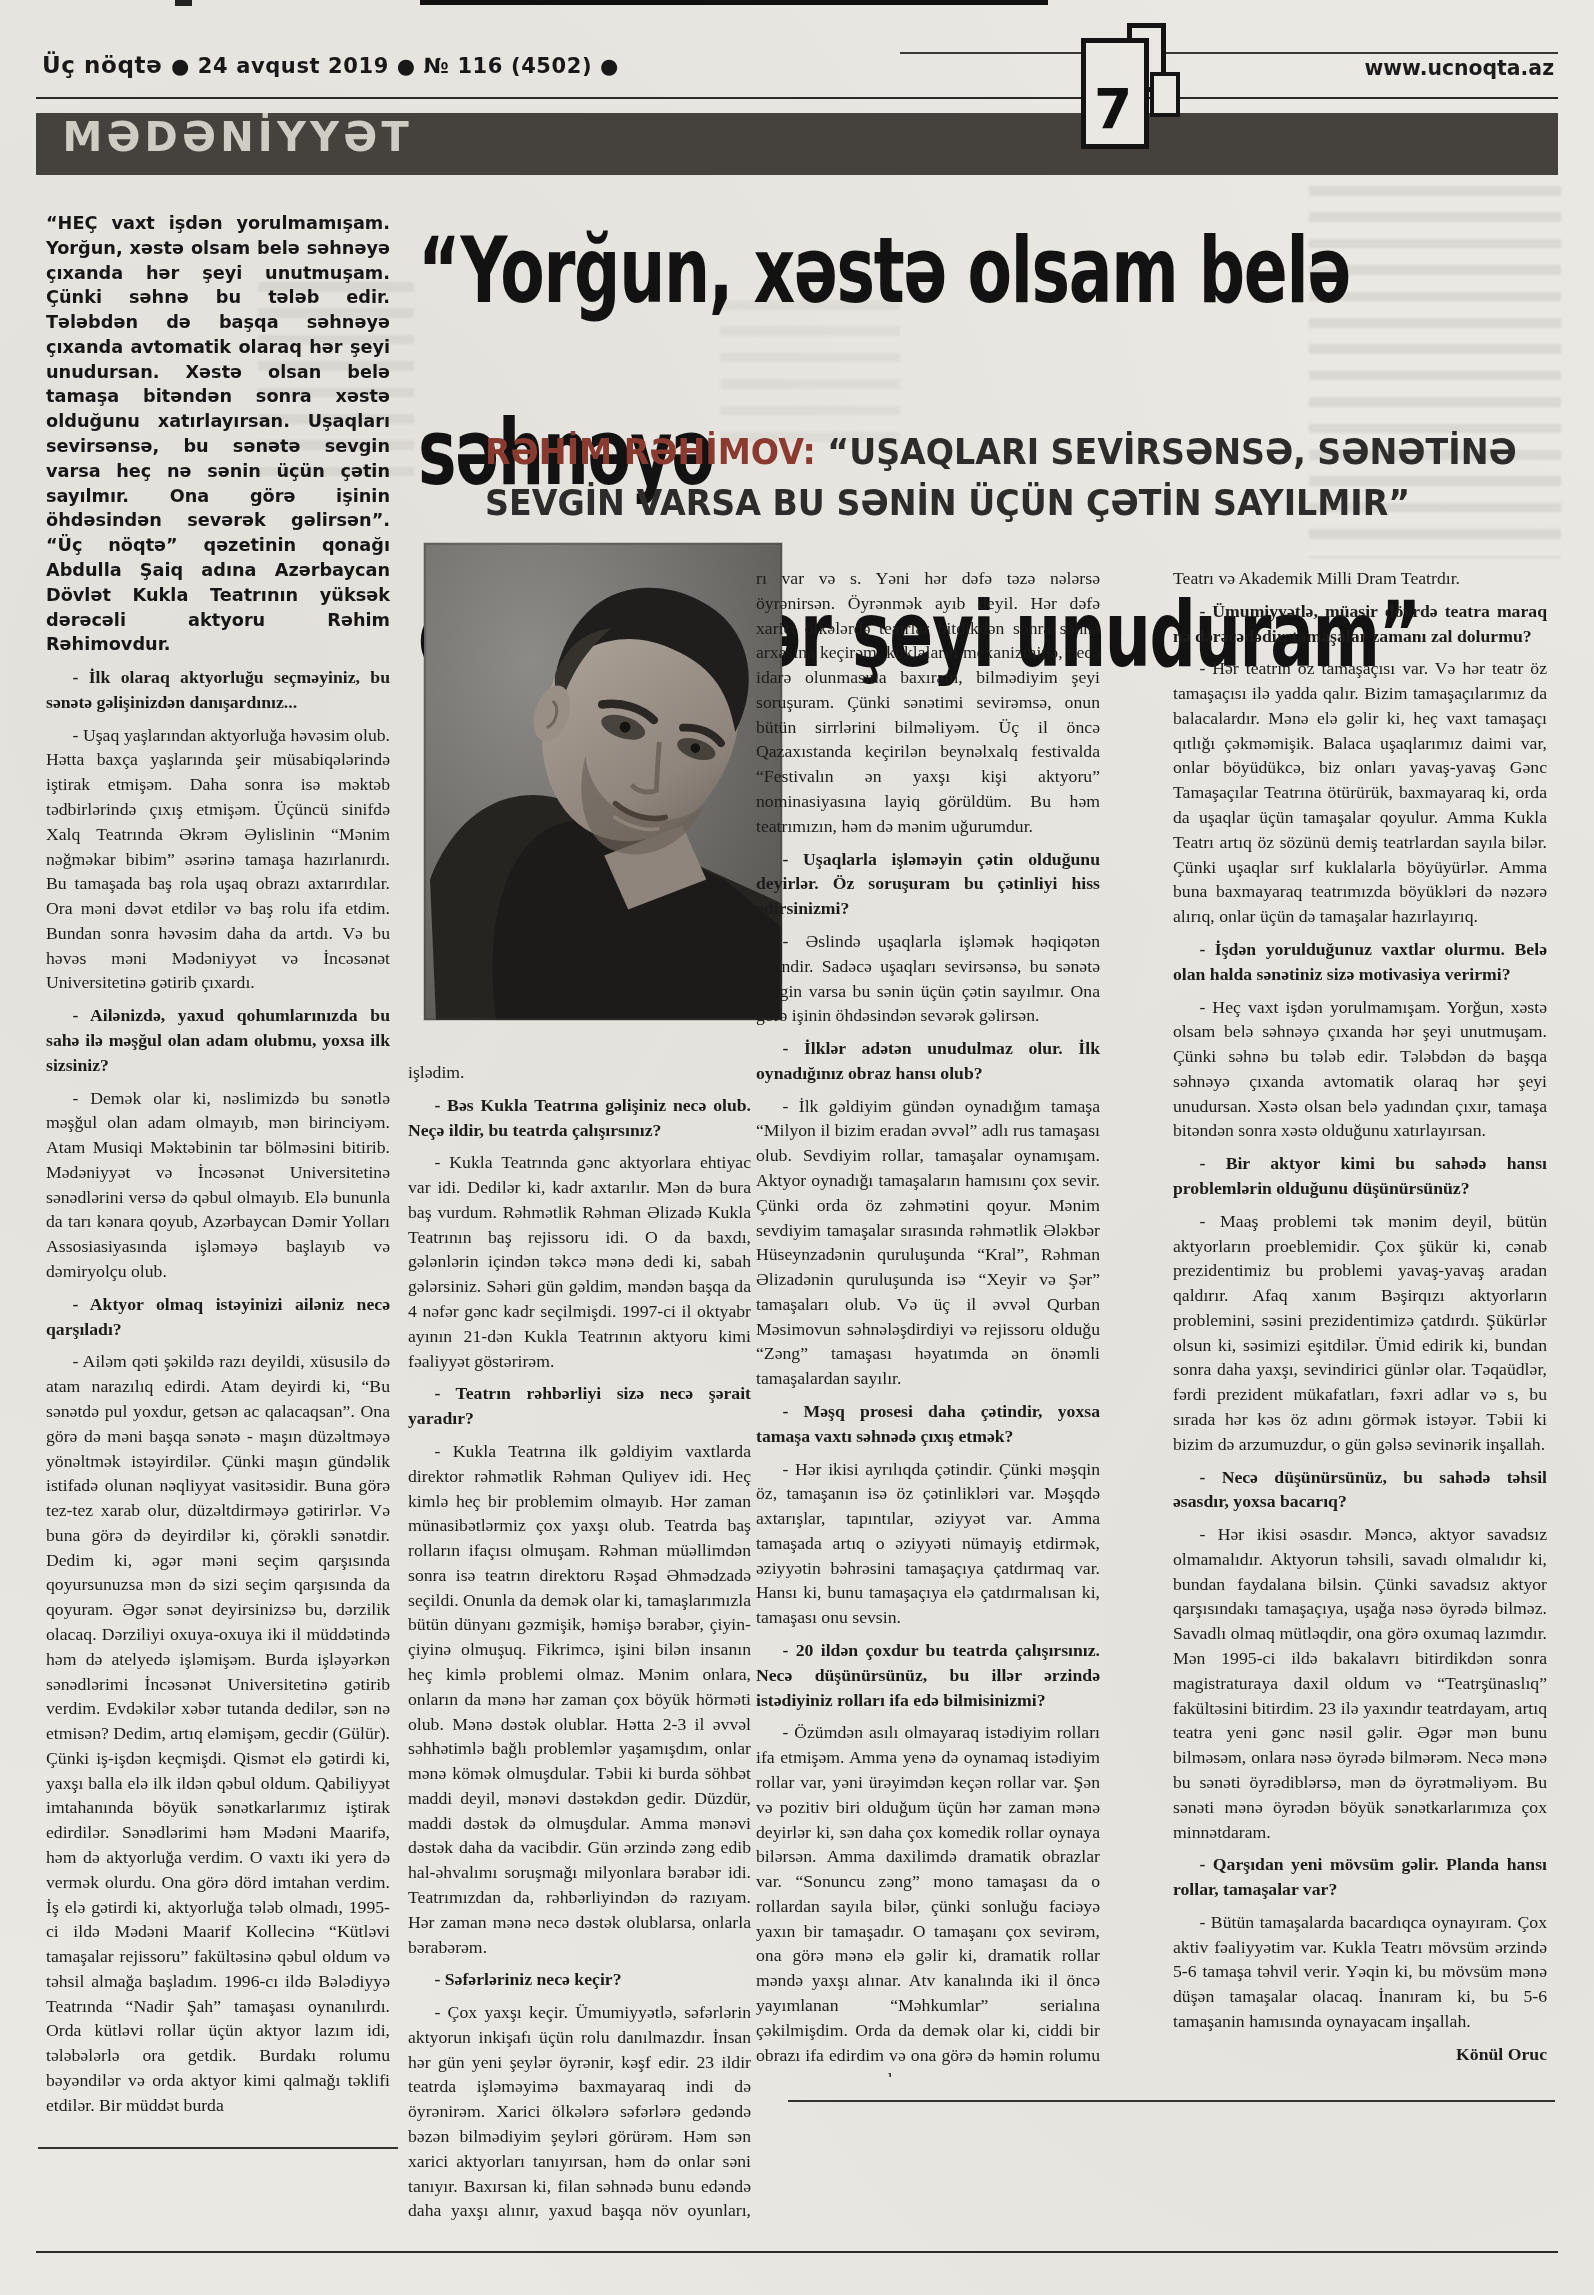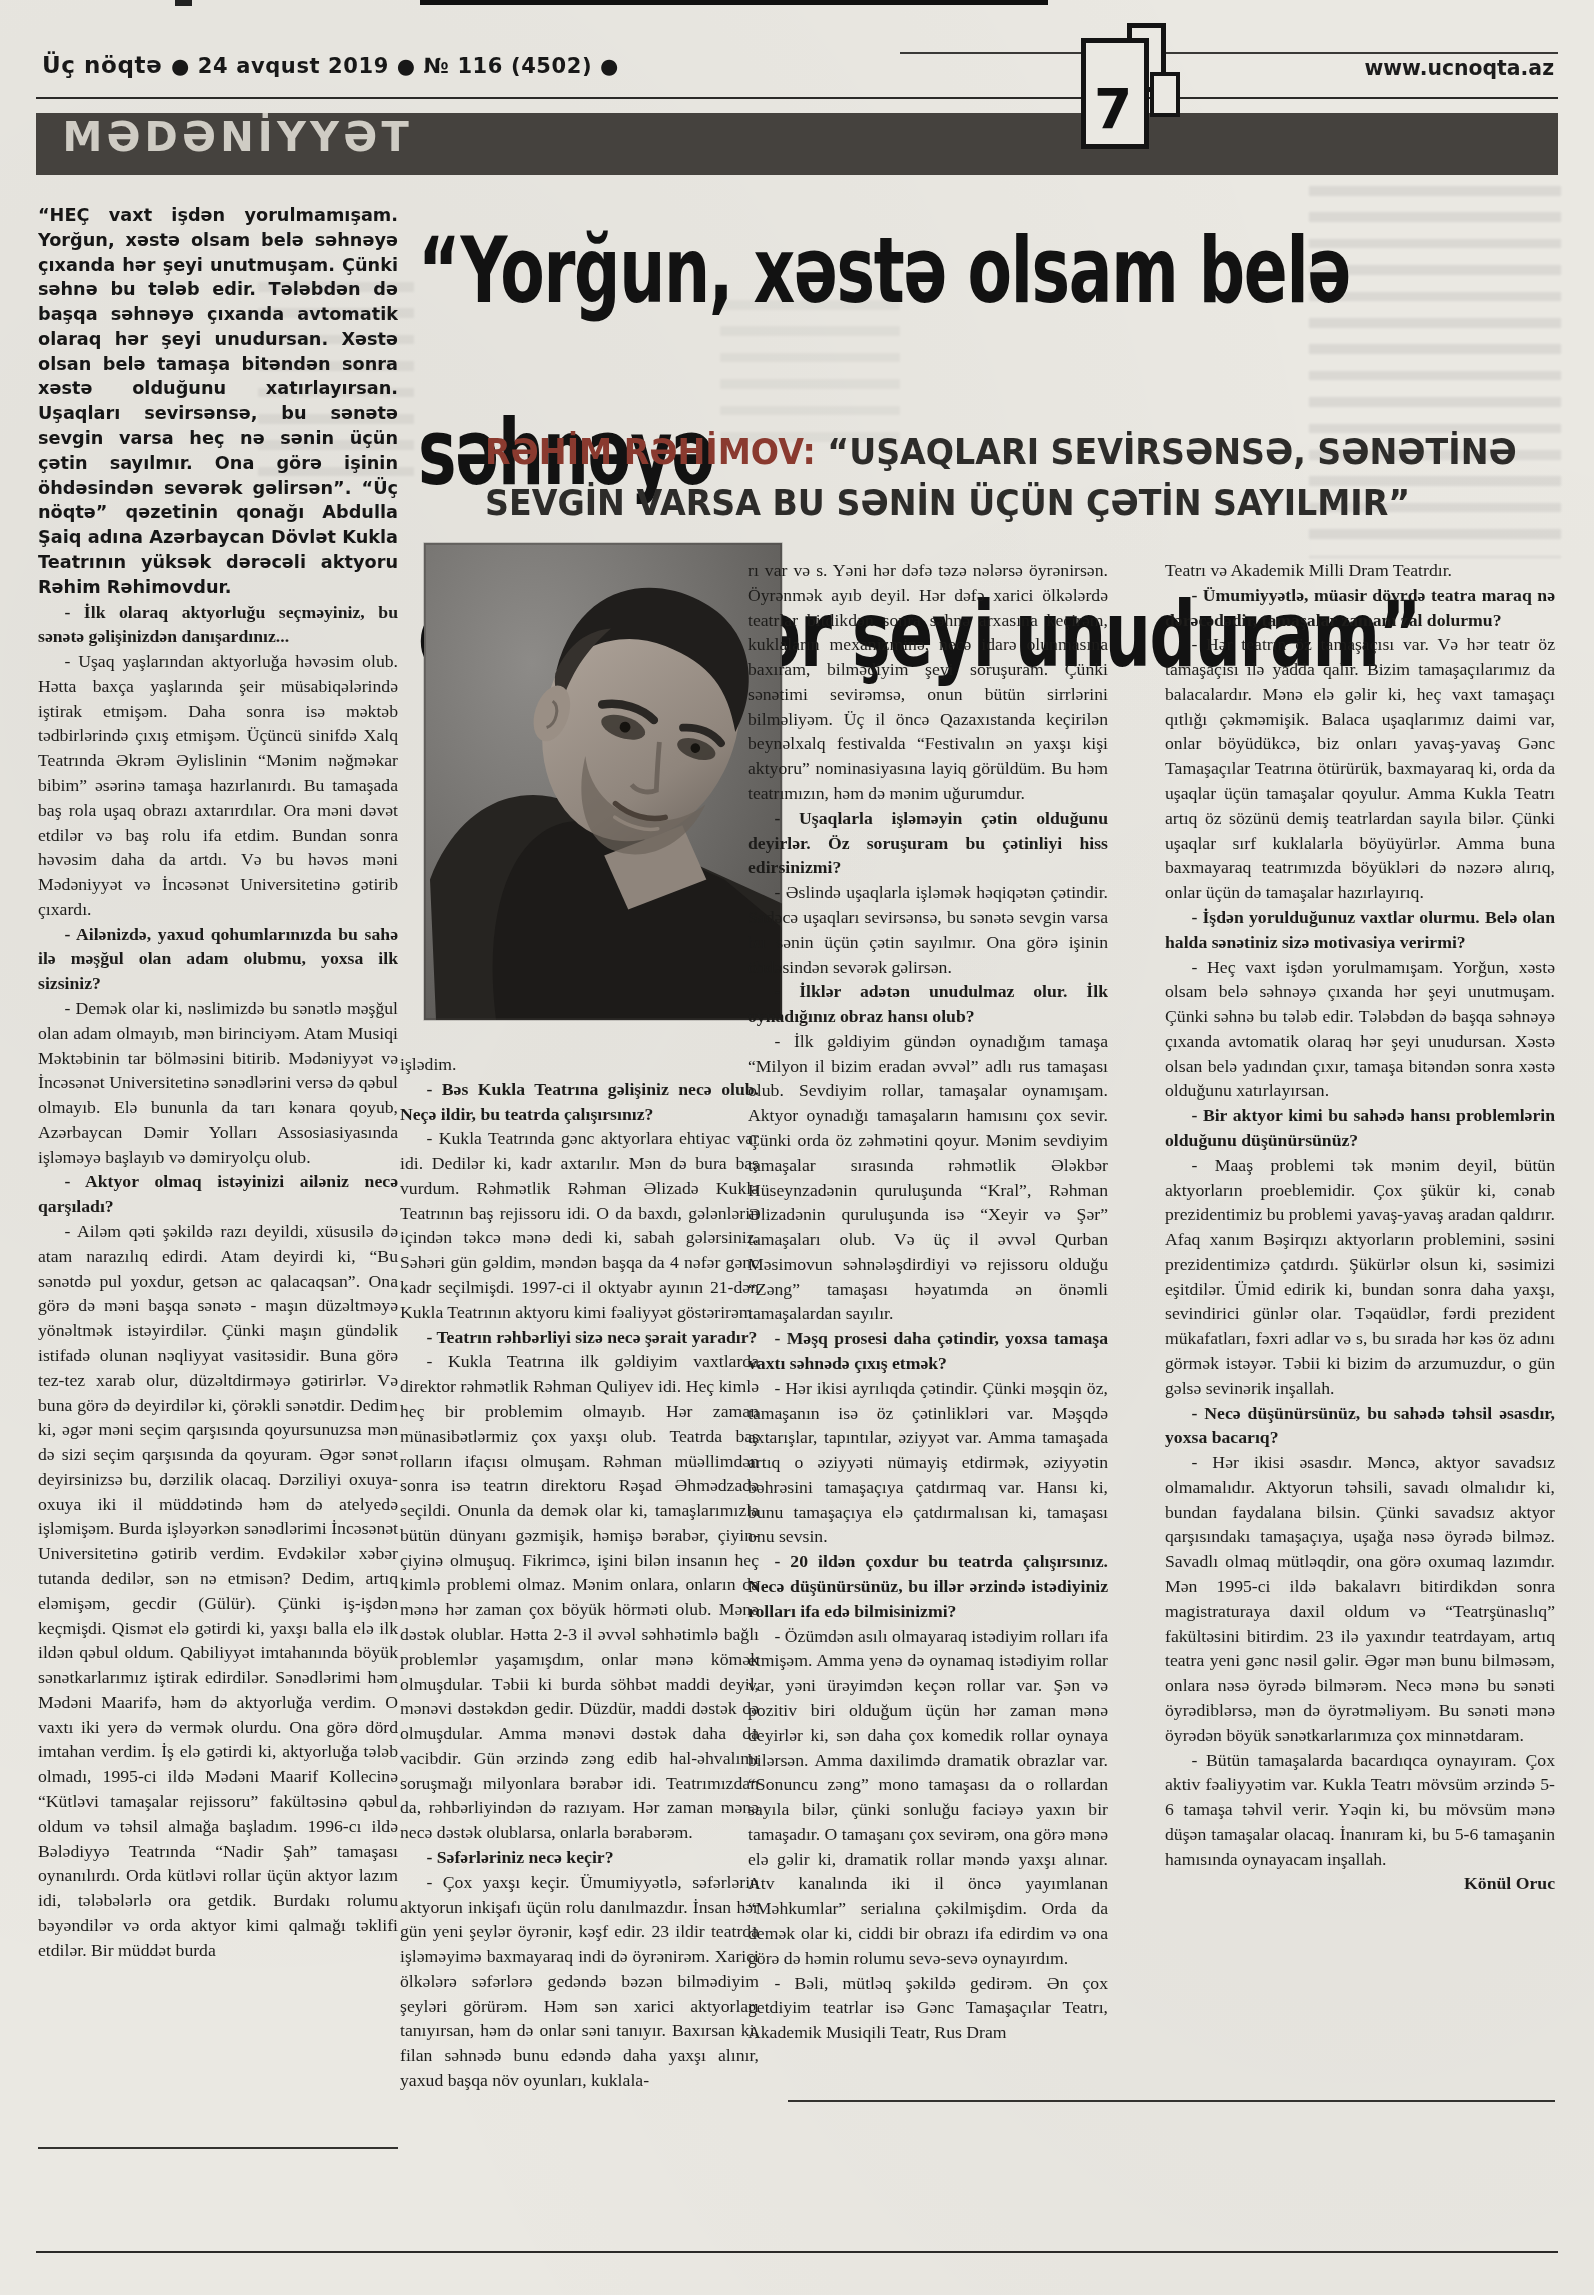--- a/index.html
+++ b/index.html
@@ -36,21 +36,21 @@
     font-family:"DejaVu Sans",sans-serif;font-weight:800;font-size:90px;line-height:2.02;
     letter-spacing:-1.8px;color:#121212;white-space:pre-line;}
   .subhead{position:absolute;left:485px;top:427px;width:1129px;
     font-family:"DejaVu Sans",sans-serif;font-weight:700;font-size:35px;line-height:1.45;
     letter-spacing:0px;color:#2d2c2a;transform:scaleX(0.95);transform-origin:left top;}
   .subhead .speaker{color:#8a3a2f;}
   
   .photo{position:absolute;left:424px;top:543px;width:358px;height:477px;box-shadow:0 0 0 0.6px rgba(0,0,0,0.25);}
   
   .col{position:absolute;text-align:justify;overflow:hidden;}
-  .col p{margin:0;font-size:17.7px;line-height:1.40;}
+  .col p{margin:8px;font-size:17.7px;line-height:1.40;}
   .col p.q{font-weight:700;text-indent:26.4px;}
   .col p.a{text-indent:26.4px;}
   .col p.cont{text-indent:0;}
   .col1{left:38px;top:203px;width:360px;max-height:1921px;}
   .col2{left:400px;top:1052px;width:359px;max-height:1171px;}
   .col3{left:748px;top:558px;width:360px;max-height:1519px;}
   .col4{left:1165px;top:558px;width:390px;max-height:1537px;}
   .lead{font-family:"DejaVu Sans",sans-serif;font-weight:700;font-size:21.6px;line-height:1.33;
     color:#161616;text-align:justify;margin:0 0 40px 0;}
   .byline{margin-top:20.4px;text-align:right;font-weight:700;font-size:19px;}
@@ -194,20 +194,21 @@
     <div>
         <p class="cont">Teatrı və Akademik Milli Dram Teatrdır.</p>
         <p class="q">- Ümumiyyətlə, müasir dövrdə teatra maraq nə dərəcədədir, tamaşalar zamanı zal dolurmu?</p>
         <p class="a">- Hər teatrın öz tamaşaçısı var. Və hər teatr öz tamaşaçısı ilə yadda qalır. Bizim tamaşaçılarımız da balacalardır. Mənə elə gəlir ki, heç vaxt tamaşaçı qıtlığı çəkməmişik. Balaca uşaqlarımız daimi var, onlar böyüdükcə, biz onları yavaş-yavaş Gənc Tamaşaçılar Teatrına ötürürük, baxmayaraq ki, orda da uşaqlar üçün tamaşalar qoyulur. Amma Kukla Teatrı artıq öz sözünü demiş teatrlardan sayıla bilər. Çünki uşaqlar sırf kuklalarla böyüyürlər. Amma buna baxmayaraq teatrımızda böyükləri də nəzərə alırıq, onlar üçün də tamaşalar hazırlayırıq.</p>
         <p class="q">- İşdən yorulduğunuz vaxtlar olurmu. Belə olan halda sənətiniz sizə motivasiya verirmi?</p>
         <p class="a">- Heç vaxt işdən yorulmamışam. Yorğun, xəstə olsam belə səhnəyə çıxanda hər şeyi unutmuşam. Çünki səhnə bu tələb edir. Tələbdən də başqa səhnəyə çıxanda avtomatik olaraq hər şeyi unudursan. Xəstə olsan belə yadından çıxır, tamaşa bitəndən sonra xəstə olduğunu xatırlayırsan.</p>
         <p class="q">- Bir aktyor kimi bu sahədə hansı problemlərin olduğunu düşünürsünüz?</p>
         <p class="a">- Maaş problemi tək mənim deyil, bütün aktyorların proeblemidir. Çox şükür ki, cənab prezidentimiz bu problemi yavaş-yavaş aradan qaldırır. Afaq xanım Bəşirqızı aktyorların problemini, səsini prezidentimizə çatdırdı. Şükürlər olsun ki, səsimizi eşitdilər. Ümid edirik ki, bundan sonra daha yaxşı, sevindirici günlər olar. Təqaüdlər, fərdi prezident mükafatları, fəxri adlar və s, bu sırada hər kəs öz adını görmək istəyər. Təbii ki bizim də arzumuzdur, o gün gəlsə sevinərik inşallah.</p>
         <p class="q">- Necə düşünürsünüz, bu sahədə təhsil əsasdır, yoxsa bacarıq?</p>
         <p class="a">- Hər ikisi əsasdır. Məncə, aktyor savadsız olmamalıdır. Aktyorun təhsili, savadı olmalıdır ki, bundan faydalana bilsin. Çünki savadsız aktyor qarşısındakı tamaşaçıya, uşağa nəsə öyrədə bilməz. Savadlı olmaq mütləqdir, ona görə oxumaq lazımdır. Mən 1995-ci ildə bakalavrı bitirdikdən sonra magistraturaya daxil oldum və “Teatrşünaslıq” fakültəsini bitirdim. 23 ilə yaxındır teatrdayam, artıq teatra yeni gənc nəsil gəlir. Əgər mən bunu bilməsəm, onlara nəsə öyrədə bilmərəm. Necə mənə bu sənəti öyrədiblərsə, mən də öyrətməliyəm. Bu sənəti mənə öyrədən böyük sənətkarlarımıza çox minnətdaram.</p>
+        <p class="q">- Qarşıdan yeni mövsüm gəlir. Planda hansı rollar, tamaşalar var?</p>
         <p class="a">- Bütün tamaşalarda bacardıqca oynayıram. Çox aktiv fəaliyyətim var. Kukla Teatrı mövsüm ərzində 5-6 tamaşa təhvil verir. Yəqin ki, bu mövsüm mənə düşən tamaşalar olacaq. İnanıram ki, bu 5-6 tamaşanin hamısında oynayacam inşallah.</p>
       </div>
     <p class="byline">Könül Oruc</p>
   </div>
 
   <div class="rule-col1"></div>
   <div class="rule-col34"></div>
   <div class="rule-bottom"></div>
 
 </div>

